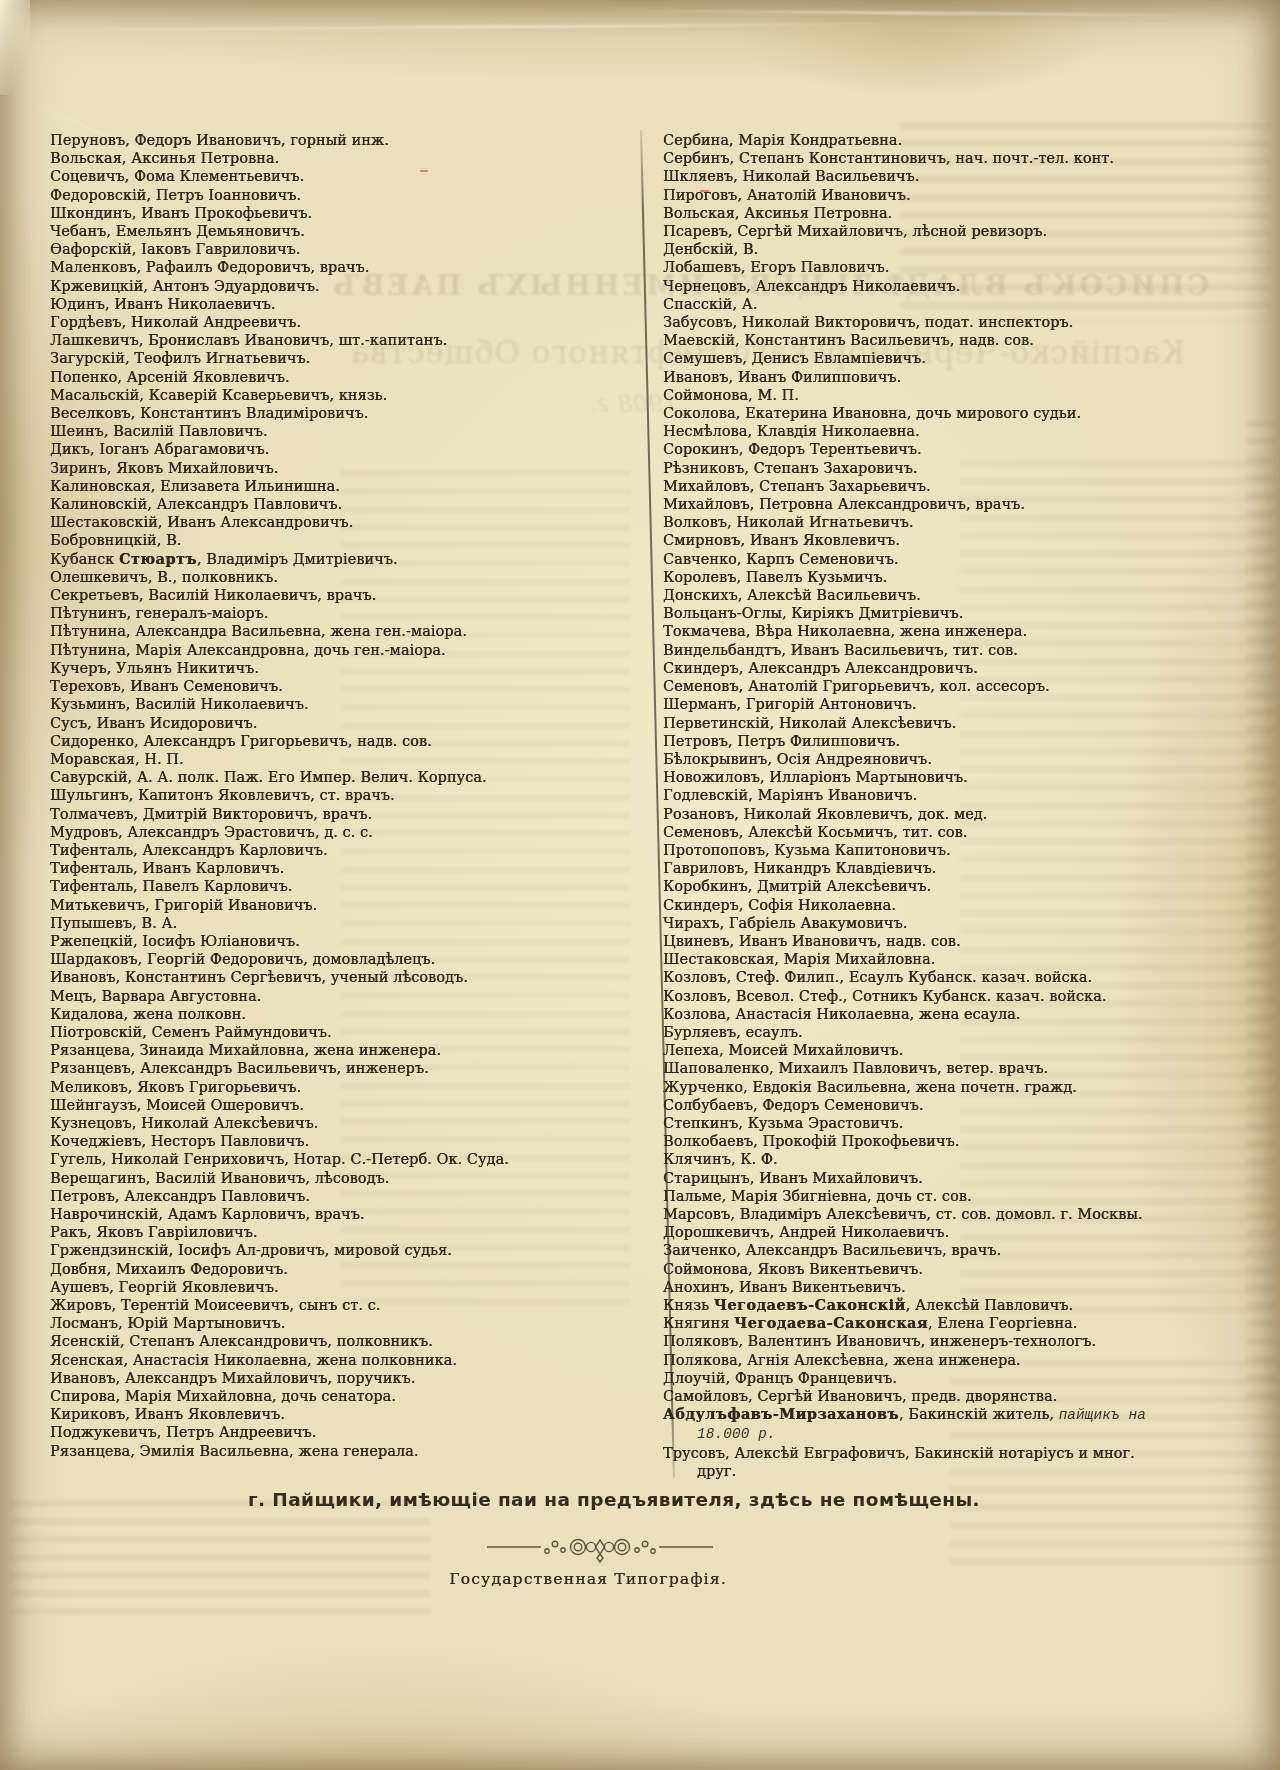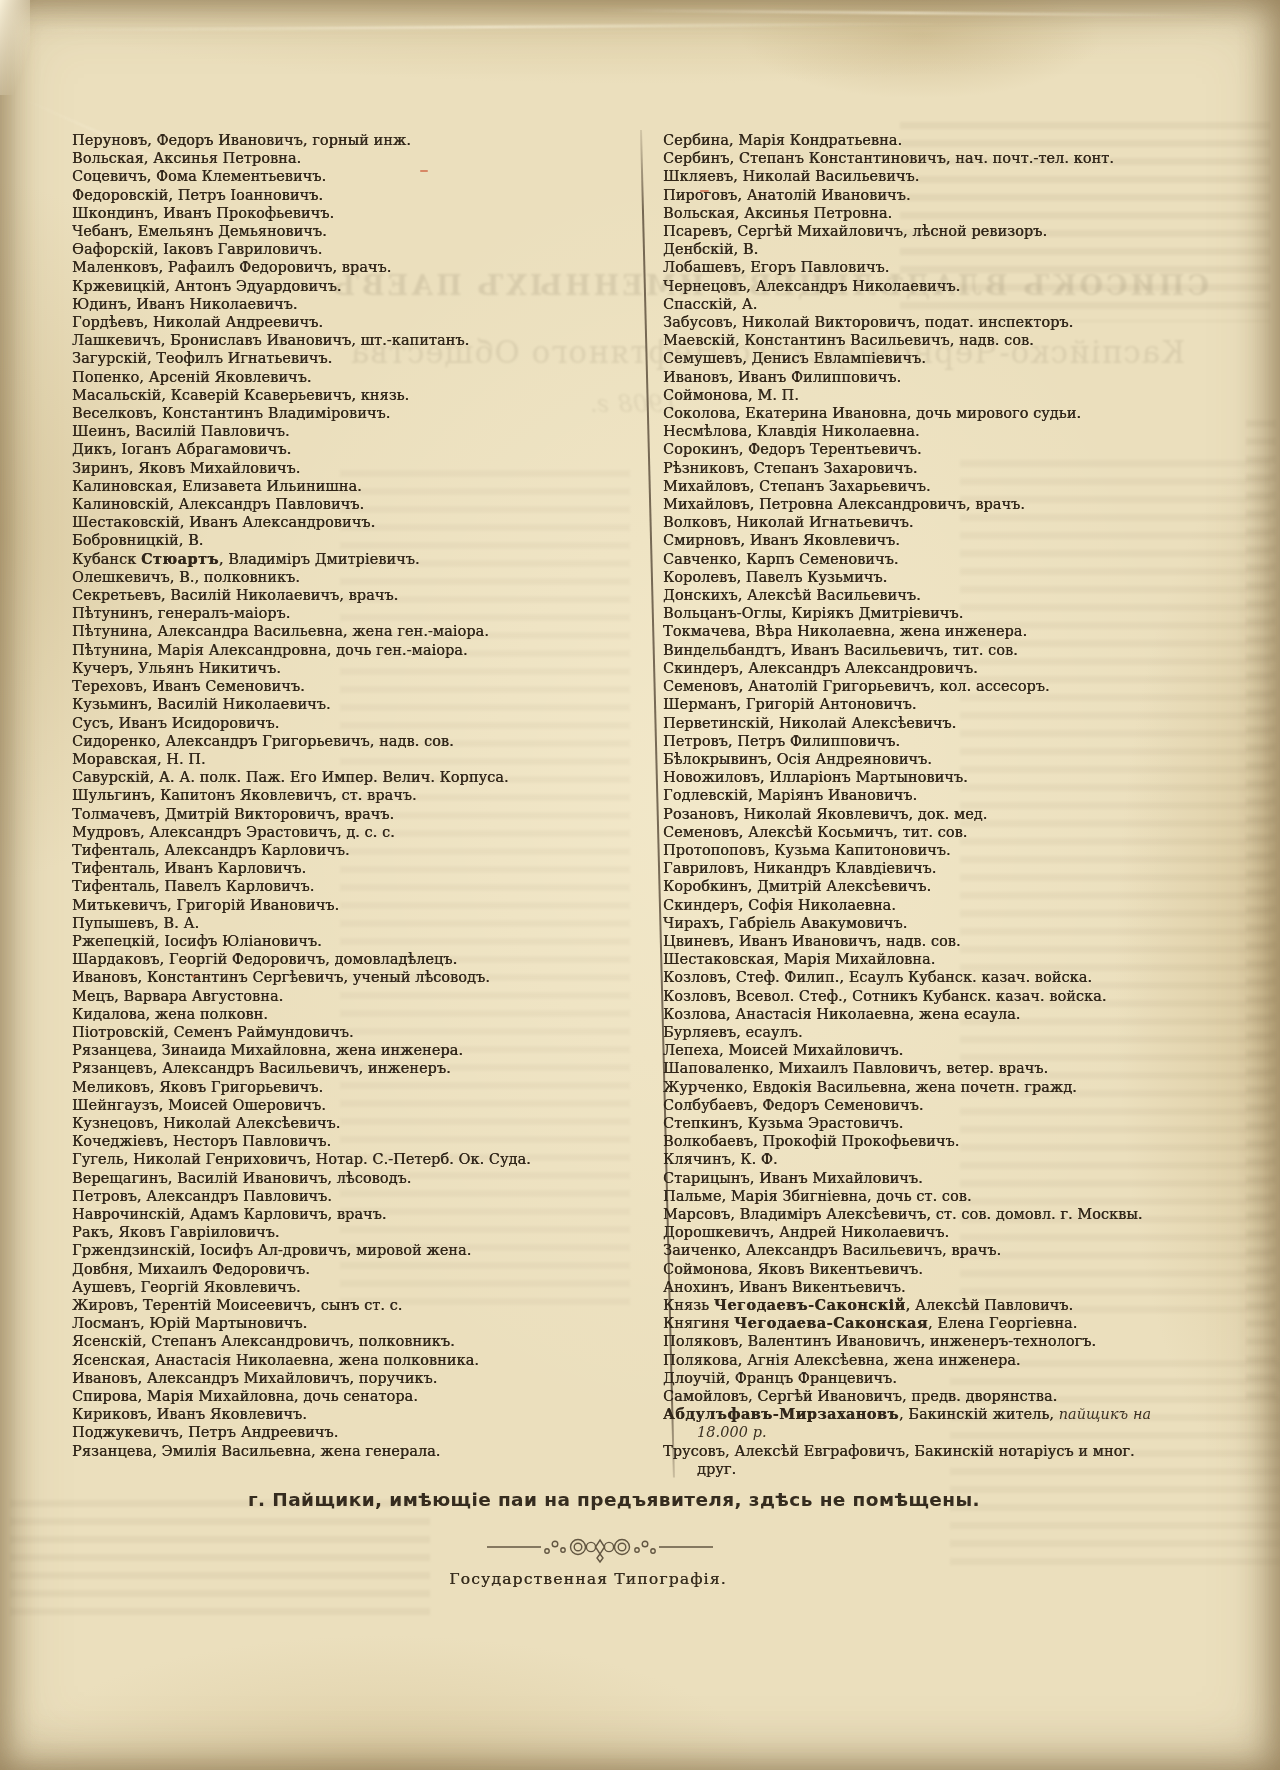--- a/index.html
+++ b/index.html
@@ -42,25 +42,25 @@
   .gp4{left:10px;top:1500px;width:420px;height:120px;opacity:.5;}
   .gp5{left:950px;top:1360px;width:330px;height:210px;opacity:.45;}
   .gp6{left:1246px;top:420px;width:30px;height:980px;opacity:.6;}
 
   .speck{position:absolute;background:rgba(198,62,30,.55);border-radius:2px;filter:blur(.4px);}
 
   
   .col{position:absolute;top:131px;color:rgba(48,38,25,.95);
     font-size:14.4px;line-height:18.2px;letter-spacing:.1px;
     text-shadow:.35px 0 0 currentColor;}
-  .col-left{left:72px;width:560px;}
+  .col-left{left:50px;width:560px;}
   .col-right{left:663px;width:590px;}
   .entry{white-space:nowrap;padding-left:34px;text-indent:-34px;}
   .entry b{font-weight:bold;letter-spacing:.5px;}
-  .entry i{font-style:italic;text-shadow:none;}
+  .entry i{font-style:italic;text-shadow:none;font-family:Liberation Mono, monospace;}
 
   .divider{position:absolute;left:640px;top:130px;width:1.6px;height:1348px;
     background:linear-gradient(to bottom,rgba(72,58,42,.15),rgba(72,58,42,.72) 6%,rgba(72,58,42,.72) 94%,rgba(72,58,42,.2));
     transform:rotate(-1.4deg);transform-origin:top center;}
 
   .footer-note{position:absolute;top:1489px;left:0;width:1280px;text-align:center;
     transform:translateX(-26px);
     font-family:"DejaVu Sans", sans-serif;font-weight:bold;font-size:18.5px;
     color:rgba(43,34,22,.95);letter-spacing:.4px;}
   .ornament{position:absolute;top:1536px;left:0;width:1280px;text-align:center;transform:translateX(-40px);}
@@ -149,21 +149,21 @@
       <div class="entry">Рязанцевъ, Александръ Васильевичъ, инженеръ.</div>
       <div class="entry">Меликовъ, Яковъ Григорьевичъ.</div>
       <div class="entry">Шейнгаузъ, Моисей Ошеровичъ.</div>
       <div class="entry">Кузнецовъ, Николай Алексѣевичъ.</div>
       <div class="entry">Кочеджіевъ, Несторъ Павловичъ.</div>
       <div class="entry">Гугель, Николай Генриховичъ, Нотар. С.-Петерб. Ок. Суда.</div>
       <div class="entry">Верещагинъ, Василій Ивановичъ, лѣсоводъ.</div>
       <div class="entry">Петровъ, Александръ Павловичъ.</div>
       <div class="entry">Наврочинскій, Адамъ Карловичъ, врачъ.</div>
       <div class="entry">Ракъ, Яковъ Гавріиловичъ.</div>
-      <div class="entry">Гржендзинскій, Іосифъ Ал-дровичъ, мировой жена.</div>
+      <div class="entry">Гржендзинскій, Іосифъ Ал-дровичъ, мировой судья.</div>
       <div class="entry">Довбня, Михаилъ Федоровичъ.</div>
       <div class="entry">Аушевъ, Георгій Яковлевичъ.</div>
       <div class="entry">Жировъ, Терентій Моисеевичъ, сынъ ст. с.</div>
       <div class="entry">Лосманъ, Юрій Мартыновичъ.</div>
       <div class="entry">Ясенскій, Степанъ Александровичъ, полковникъ.</div>
       <div class="entry">Ясенская, Анастасія Николаевна, жена полковника.</div>
       <div class="entry">Ивановъ, Александръ Михайловичъ, поручикъ.</div>
       <div class="entry">Спирова, Марія Михайловна, дочь сенатора.</div>
       <div class="entry">Кириковъ, Иванъ Яковлевичъ.</div>
       <div class="entry">Поджукевичъ, Петръ Андреевичъ.</div>

